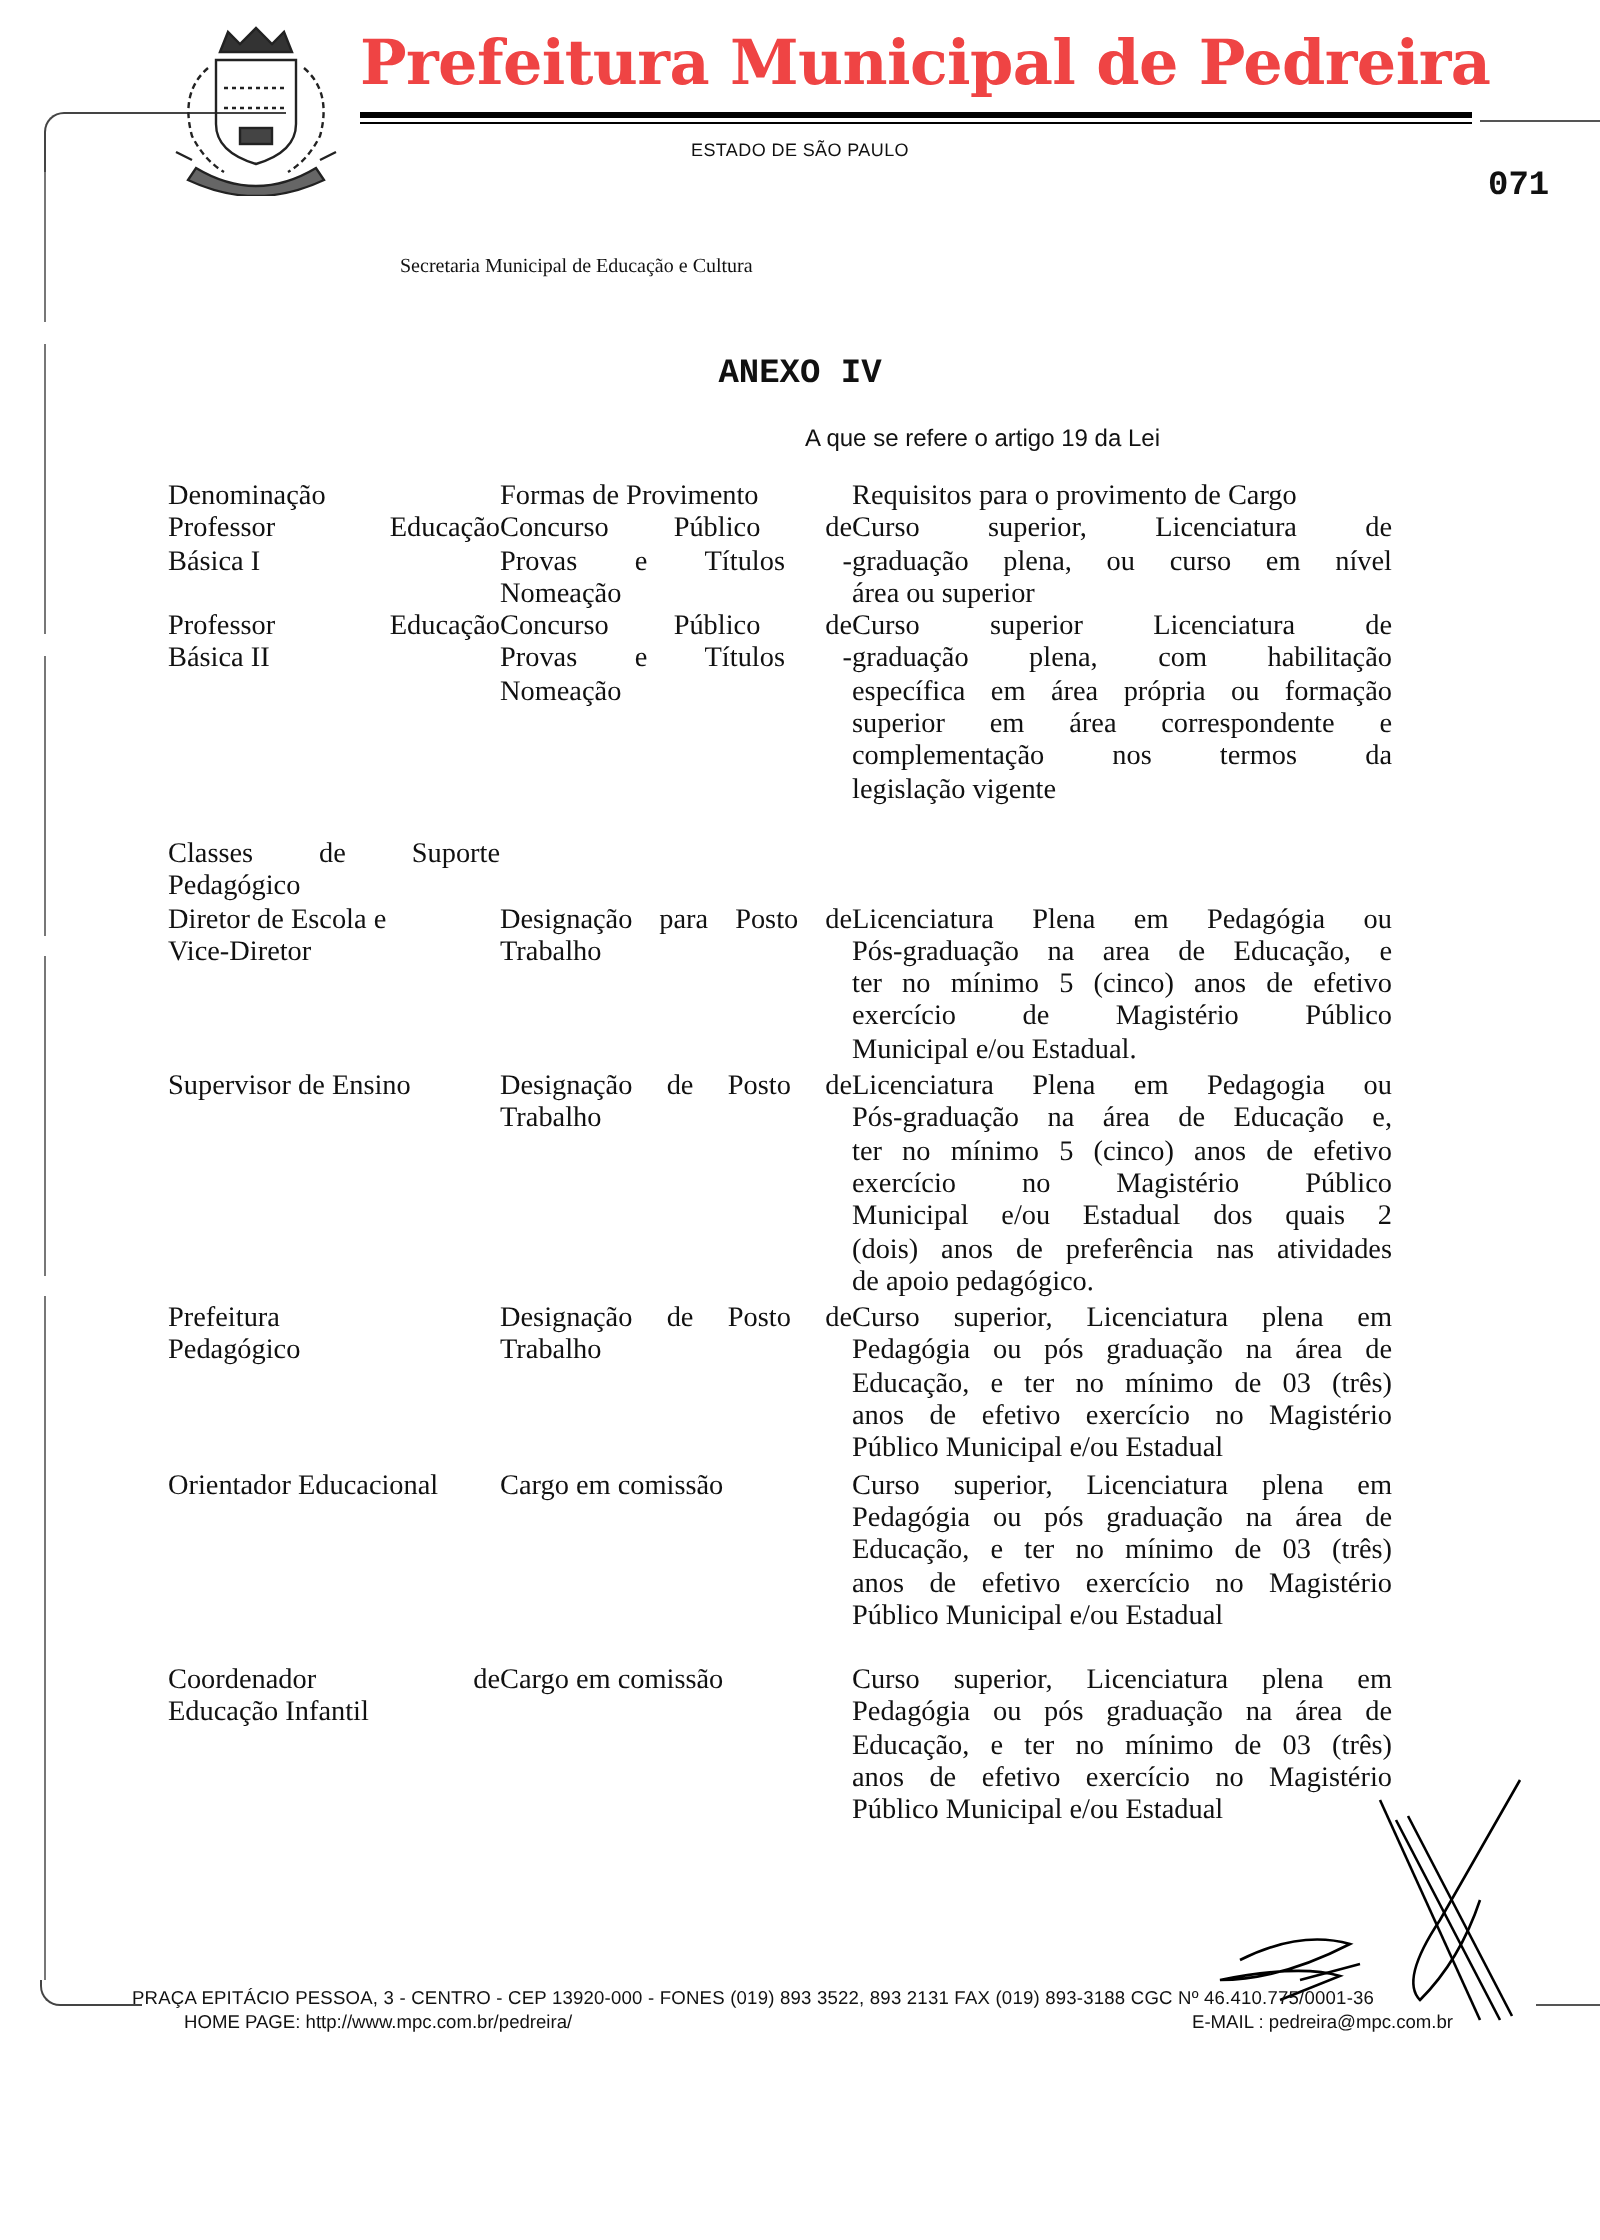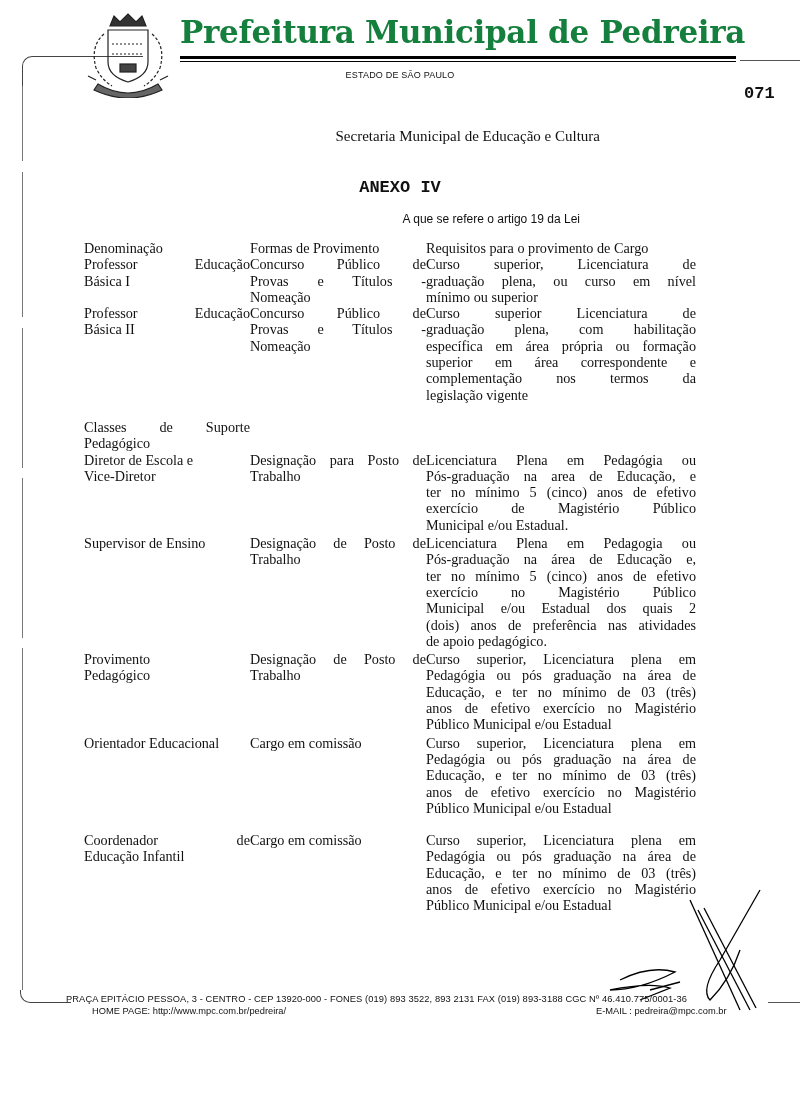--- a/index.html
+++ b/index.html
@@ -1,24 +1,24 @@
 <!DOCTYPE html>
 <html><head>
 <meta charset="utf-8">
 <style>
   html, body { margin: 0; padding: 0; background: #ffffff; }
   body { width: 800px; height: 1120px; position: relative; overflow: hidden; color: #111; font-family: "Liberation Serif", serif; }
   .abs { position: absolute; }
   .crest { left: 82px; top: 10px; width: 92px; height: 88px; }
-  .title { left: 180px; top: 14px; font-family: "DejaVu Serif", serif; font-weight: bold; font-size: 31px; letter-spacing: -0.3px; color: #15803d; white-space: nowrap; }
+  .title { left: 180px; top: 14px; font-family: "DejaVu Serif", serif; font-weight: bold; font-size: 31px; letter-spacing: -0.3px; color: #ef4444; white-space: nowrap; }
   .title-rule { left: 180px; top: 56px; width: 556px; height: 0; border-top: 3px solid #000; }
   .title-rule2 { left: 180px; top: 61px; width: 556px; height: 0; border-top: 1px solid #000; }
   .state { left: 300px; top: 70px; width: 200px; text-align: center; font-family: "Liberation Sans", sans-serif; font-size: 9px; letter-spacing: 0.2px; }
   .page-num { left: 744px; top: 84px; font-family: Liberation Mono, monospace; font-size: 17px; font-weight: bold; }
-  .secretaria { left: 200px; top: 128px; width: 400px; text-align: right; font-size: 15px; }
+  .secretaria { left: 200px; top: 128px; width: 400px; text-align: left; font-size: 10px; }
   .anexo { left: 300px; top: 178px; width: 200px; text-align: center; font-family: Liberation Mono, monospace; font-weight: bold; font-size: 17px; }
   .subtitle { left: 220px; top: 212px; width: 360px; text-align: right; font-family: "Liberation Sans", sans-serif; font-size: 12px; }
 
   .table { left: 84px; top: 240px; width: 612px; font-size: 14.2px; line-height: 16.3px; }
   .row { display: flex; }
   .c1 { width: 166px; text-align: justify; text-align-last: auto; }
   .c2 { width: 176px; text-align: justify; }
   .c3 { width: 270px; text-align: justify; }
   .c1 span, .c2 span, .c3 span { display: block; }
   .just { text-align: justify; text-align-last: justify; }
@@ -87,21 +87,21 @@
         <span>Básica I</span>
       </div>
     <div class="c2">
         <span class="just">Concurso Público de</span>
         <span class="just">Provas e Títulos -</span>
         <span>Nomeação</span>
       </div>
     <div class="c3">
         <span class="just">Curso superior, Licenciatura de</span>
         <span class="just">graduação plena, ou curso em nível</span>
-        <span>mínimo ou superior</span>
+        <span>área ou superior</span>
       </div>
   </div>
 
   <div class="row">
     <div class="c1">
         <span class="just">Professor Educação</span>
         <span>Básica II</span>
       </div>
     <div class="c2">
         <span class="just">Concurso Público de</span>
@@ -160,21 +160,21 @@
       <span class="just">exercício no Magistério Público</span>
       <span class="just">Municipal e/ou Estadual dos quais 2</span>
       <span class="just">(dois) anos de preferência nas atividades</span>
       <span>de apoio pedagógico.</span>
     </div>
   </div>
   <div class="gap-sm"></div>
 
   <div class="row">
     <div class="c1">
-        <span>Provimento</span>
+        <span>Prefeitura</span>
         <span>Pedagógico</span>
       </div>
     <div class="c2">
         <span class="just">Designação de Posto de</span>
         <span>Trabalho</span>
       </div>
     <div class="c3">
       <span class="just">Curso superior, Licenciatura plena em</span>
       <span class="just">Pedagógia ou pós graduação na área de</span>
       <span class="just">Educação, e ter no mínimo de 03 (três)</span>

